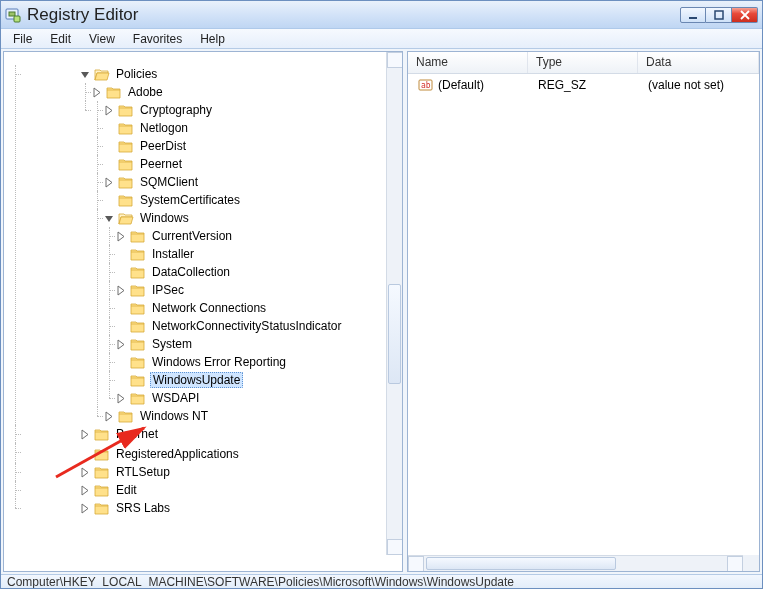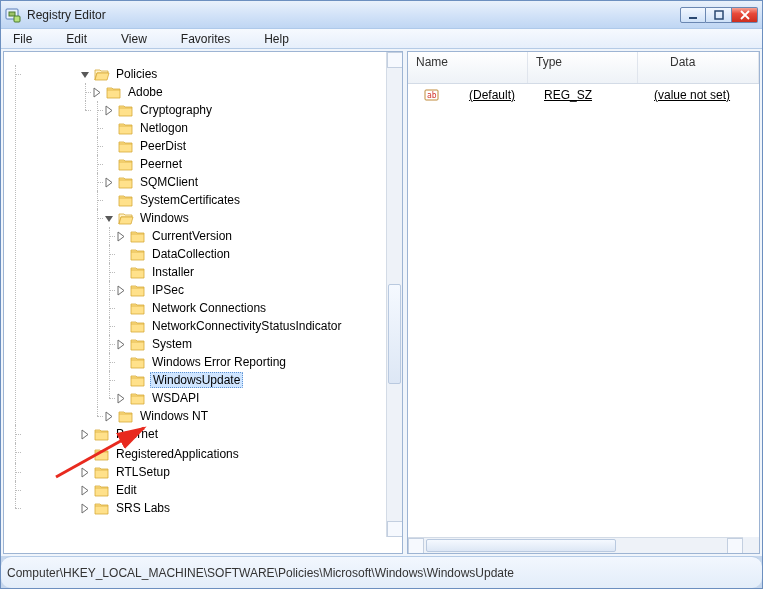--- a/index.html
+++ b/index.html
@@ -18,39 +18,39 @@
   .titlebar {
     height: 28px;
     background: linear-gradient(#e9f1fb,#d3e3f8 50%,#bfd6f3);
     border-bottom: 1px solid #aec9ea;
     display: flex;
     align-items: center;
     padding: 0 4px;
     position: relative;
   }
   .titlebar .iconbox { margin-right:6px; display:inline-flex; }
-  .title-text { font-size: 12px; color:#222; flex:1; }
+  .title-text { font-size: 17px; color:#222; flex:1; }
   .win-controls { display:flex; gap:0; }
   .wc {
     width: 26px; height: 16px;
     border: 1px solid #6a87b2; border-left:none;
     background: linear-gradient(#f2f7ff,#cfe1f8);
     display:flex; align-items:center; justify-content:center;
     cursor:pointer;
   }
   .wc:first-child { border-left:1px solid #6a87b2; border-radius:2px 0 0 2px; }
   .wc:last-child { border-radius:0 2px 2px 0; }
   .wc.close { background: linear-gradient(#f7a191,#e8493a 40%,#cc2e1f); }
   .wc svg { display:block; }
   
   .menubar {
     height: 20px;
     background: linear-gradient(#f6f9fe,#e6effb);
     border-bottom: 1px solid #b5cbe6;
-    display:flex; align-items:center; padding:0 4px; gap:18px;
+    display:flex; align-items:center; padding:0 4px; gap:2px;
   }
   .menubar span {
     padding: 2px 8px; cursor:default; color:#222;
   }
   
   .client {
     flex:1; display:flex; background:#f0f5fb; padding:2px;
     overflow:hidden;
   }
   .pane {
@@ -86,31 +86,31 @@
     border-left:1px dotted #bbb;
   }
   .tree li::after {
     content:""; position:absolute; left:5px; top:9px; width:6px;
     border-top:1px dotted #bbb;
   }
   .tree > li::before { top:0; }
   .tree li:last-child::before { height:9px; }
   
   .colheads {
-    height:32px; display:flex; background:linear-gradient(#ffffff,#eef2f7);
+    height:22px; display:flex; background:linear-gradient(#ffffff,#eef2f7);
     border-bottom:1px solid #d3dbe6;
   }
   .colheads div {
     padding:3px 8px; border-right:1px solid #e0e5ed; color:#333;
   }
-  .c-name{ width:120px;} .c-type{width:110px;} .c-data{flex:1;margin-left:24px;}
-  .valrows { flex:1; padding:2px 12px; position:relative;text-decoration:underline; }
+  .c-name{ width:120px;} .c-type{width:110px;} .c-data{flex:1;}
+  .valrows { flex:1; padding:2px 6px; position:relative; }
   .valrow { display:flex; height:18px; align-items:center; }
   .vicon{ width:16px; margin:0 4px; display:inline-flex; }
-  .v-name{ width:96px;text-align:center; } .v-type{ width:110px; padding-left:4px;} .v-data{ flex:1; padding-left:4px;}
+  .v-name{ width:96px; } .v-type{ width:110px; padding-left:4px;} .v-data{ flex:1; padding-left:4px;}
   
   .vsb {
     position:absolute; right:0; top:0; bottom:16px; width:16px;
     background:#eef2f8; border-left:1px solid #d3dbe6;
   }
   .vsb .btn { width:16px; height:16px; background:#f6f9fe; border:1px solid #c3cfe0; }
   .vsb .btn.bot{ position:absolute; bottom:0; }
   .vsb .thumb {
     position:absolute; left:1px; right:1px; background:linear-gradient(#f5f9ff,#dde7f5);
     border:1px solid #b9c9df; border-radius:2px;
@@ -118,23 +118,23 @@
   .hsb {
     position:absolute; left:0; right:16px; bottom:0; height:16px;
     background:#eef2f8; border-top:1px solid #d3dbe6;
   }
   .hsb .btn{ width:16px;height:16px; background:#f6f9fe; border:1px solid #c3cfe0; display:inline-block;}
   .hsb .btn.r{ position:absolute; right:0; }
   .hsb .thumb{ position:absolute; top:1px; bottom:1px; background:linear-gradient(#f5f9ff,#dde7f5); border:1px solid #b9c9df; border-radius:2px;}
   .corner { position:absolute; right:0; bottom:0; width:16px; height:16px; background:#eef2f8;}
   
   .statusbar {
-    height:32px; background:linear-gradient(#f2f7fe,#e3edf9);
+    height:14px; background:linear-gradient(#f2f7fe,#e3edf9);
     border-top:1px solid #b5cbe6; padding:2px 6px; color:#333;
-    display:flex; align-items:center; white-space:nowrap; overflow:hidden;border-radius:10px;
+    display:flex; align-items:center; white-space:nowrap; overflow:hidden;
   }
   
   .arrow-overlay{
     position:absolute; pointer-events:none;
   }
 </style>
 </head>
 <body>
 
 <svg width="0" height="0" style="position:absolute">
@@ -334,32 +334,32 @@
                         </div>
                       </li>
                     <li>
                         <div class="row">
                           <span class="noexp"></span>
                           <span class="folder">
                             <svg width="16" height="14">
                               <use href="#folder-ico"></use>
                             </svg>
                           </span>
+                          <span class="lbl">Installer</span>
+                        </div>
+                      </li>
+                    <li>
+                        <div class="row">
+                          <span class="noexp"></span>
+                          <span class="folder">
+                            <svg width="16" height="14">
+                              <use href="#folder-ico"></use>
+                            </svg>
+                          </span>
                           <span class="lbl">DataCollection</span>
-                        </div>
-                      </li>
-                    <li>
-                        <div class="row">
-                          <span class="noexp"></span>
-                          <span class="folder">
-                            <svg width="16" height="14">
-                              <use href="#folder-ico"></use>
-                            </svg>
-                          </span>
-                          <span class="lbl">Installer</span>
                         </div>
                       </li>
                     <li>
                         <div class="row">
                           <span class="tog">
                             <svg width="11" height="11">
                               <use href="#tri-closed"></use>
                             </svg>
                           </span>
                           <span class="folder">

